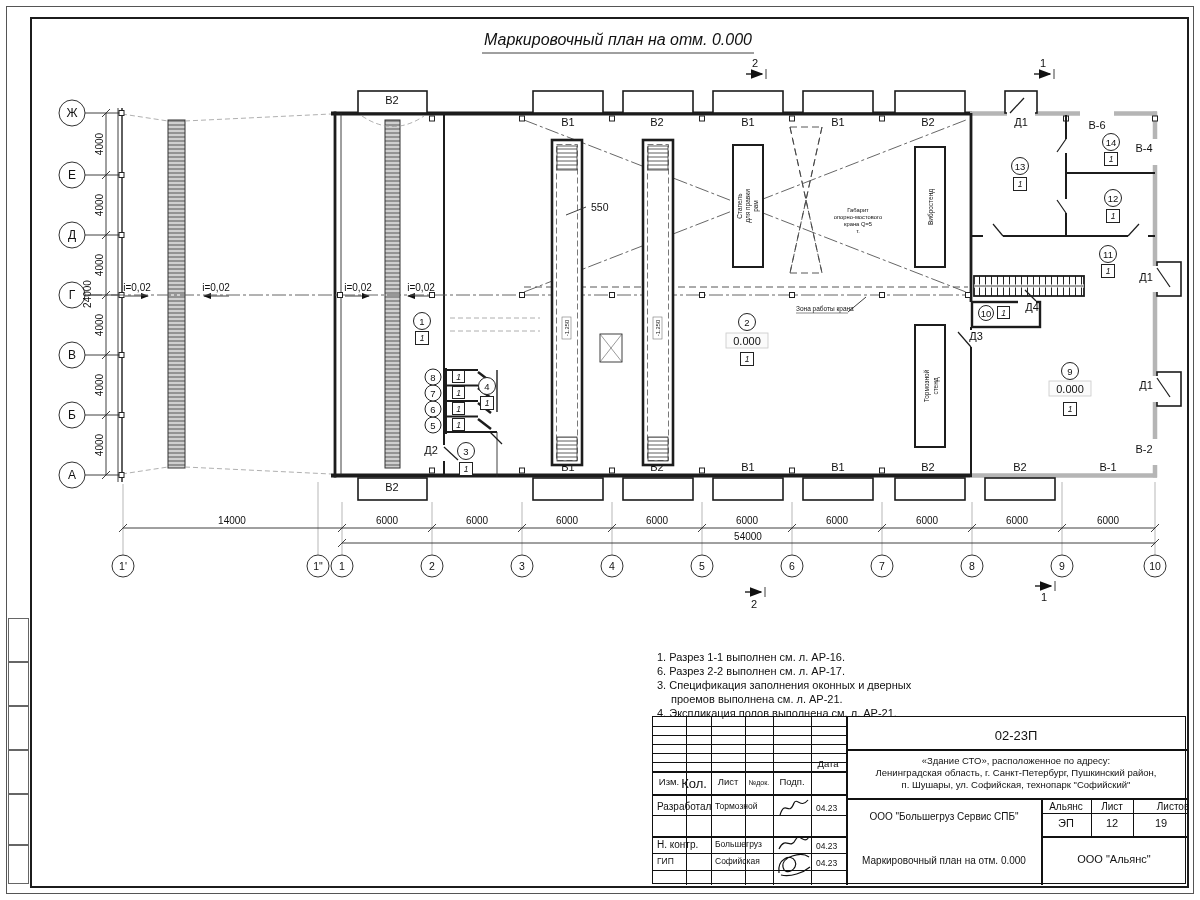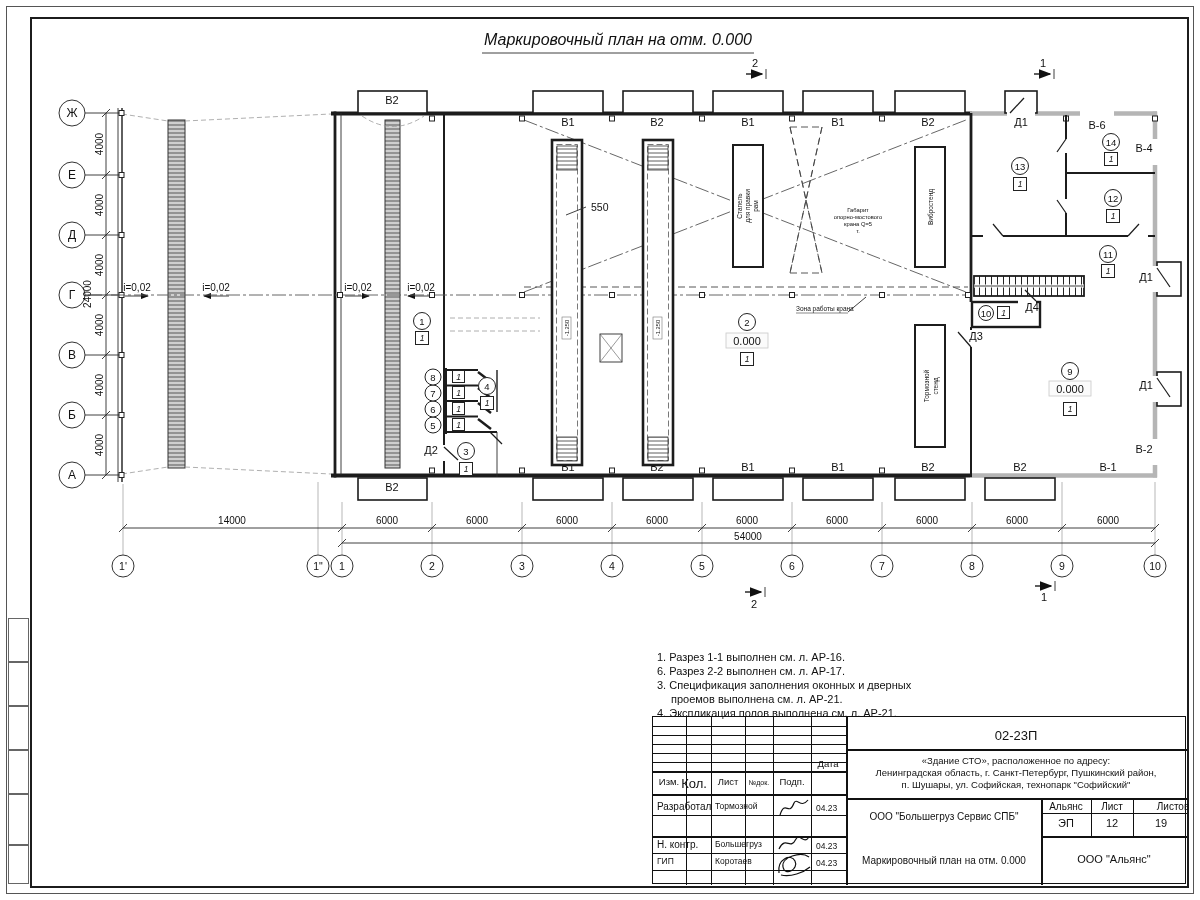--- a/index.html
+++ b/index.html
@@ -548,21 +548,21 @@
     <span class="tx ctr" style="left:139px;top:59px;font-size:9.5px">Подп.</span>
     <span class="tx ctr" style="left:175px;top:41px;font-size:9.5px">Дата</span>
 
     <span class="tx" style="left:4px;top:84px;font-size:10px">Разработал</span>
     <span class="tx" style="left:62px;top:84px;font-size:8.5px">Тормозной</span>
     <span class="tx" style="left:163px;top:86px;font-size:8.5px">04.23</span>
     <span class="tx" style="left:4px;top:122px;font-size:10px">Н. контр.</span>
     <span class="tx" style="left:62px;top:122px;font-size:8.5px">Большегруз</span>
     <span class="tx" style="left:163px;top:124px;font-size:8.5px">04.23</span>
     <span class="tx" style="left:4px;top:139px;font-size:8.5px">ГИП</span>
-    <span class="tx" style="left:62px;top:139px;font-size:8.5px">Коротаев</span>
+    <span class="tx" style="left:62px;top:139px;font-size:8.5px">Софийская</span>
     <span class="tx" style="left:163px;top:141px;font-size:8.5px">04.23</span>
 
     <span class="tx ctr" style="left:363px;top:11px;font-size:13px">02-23П</span>
     <span class="tx ctr" style="left:363px;top:38px;font-size:9.5px">«Здание СТО», расположенное по адресу:</span>
     <span class="tx ctr" style="left:363px;top:50px;font-size:9.5px">Ленинградская область, г. Санкт-Петербург, Пушкинский район,</span>
     <span class="tx ctr" style="left:363px;top:62px;font-size:9.5px">п. Шушары, ул. Софийская, технопарк "Софийский"</span>
     <span class="tx ctr" style="left:291px;top:94px;font-size:10px">ООО "Большегруз Сервис СПБ"</span>
     <span class="tx ctr" style="left:413px;top:84px;font-size:10px">Альянс</span>
     <span class="tx ctr" style="left:459px;top:84px;font-size:10px">Лист</span>
     <span class="tx ctr" style="left:520px;top:84px;font-size:10px">Листов</span>

